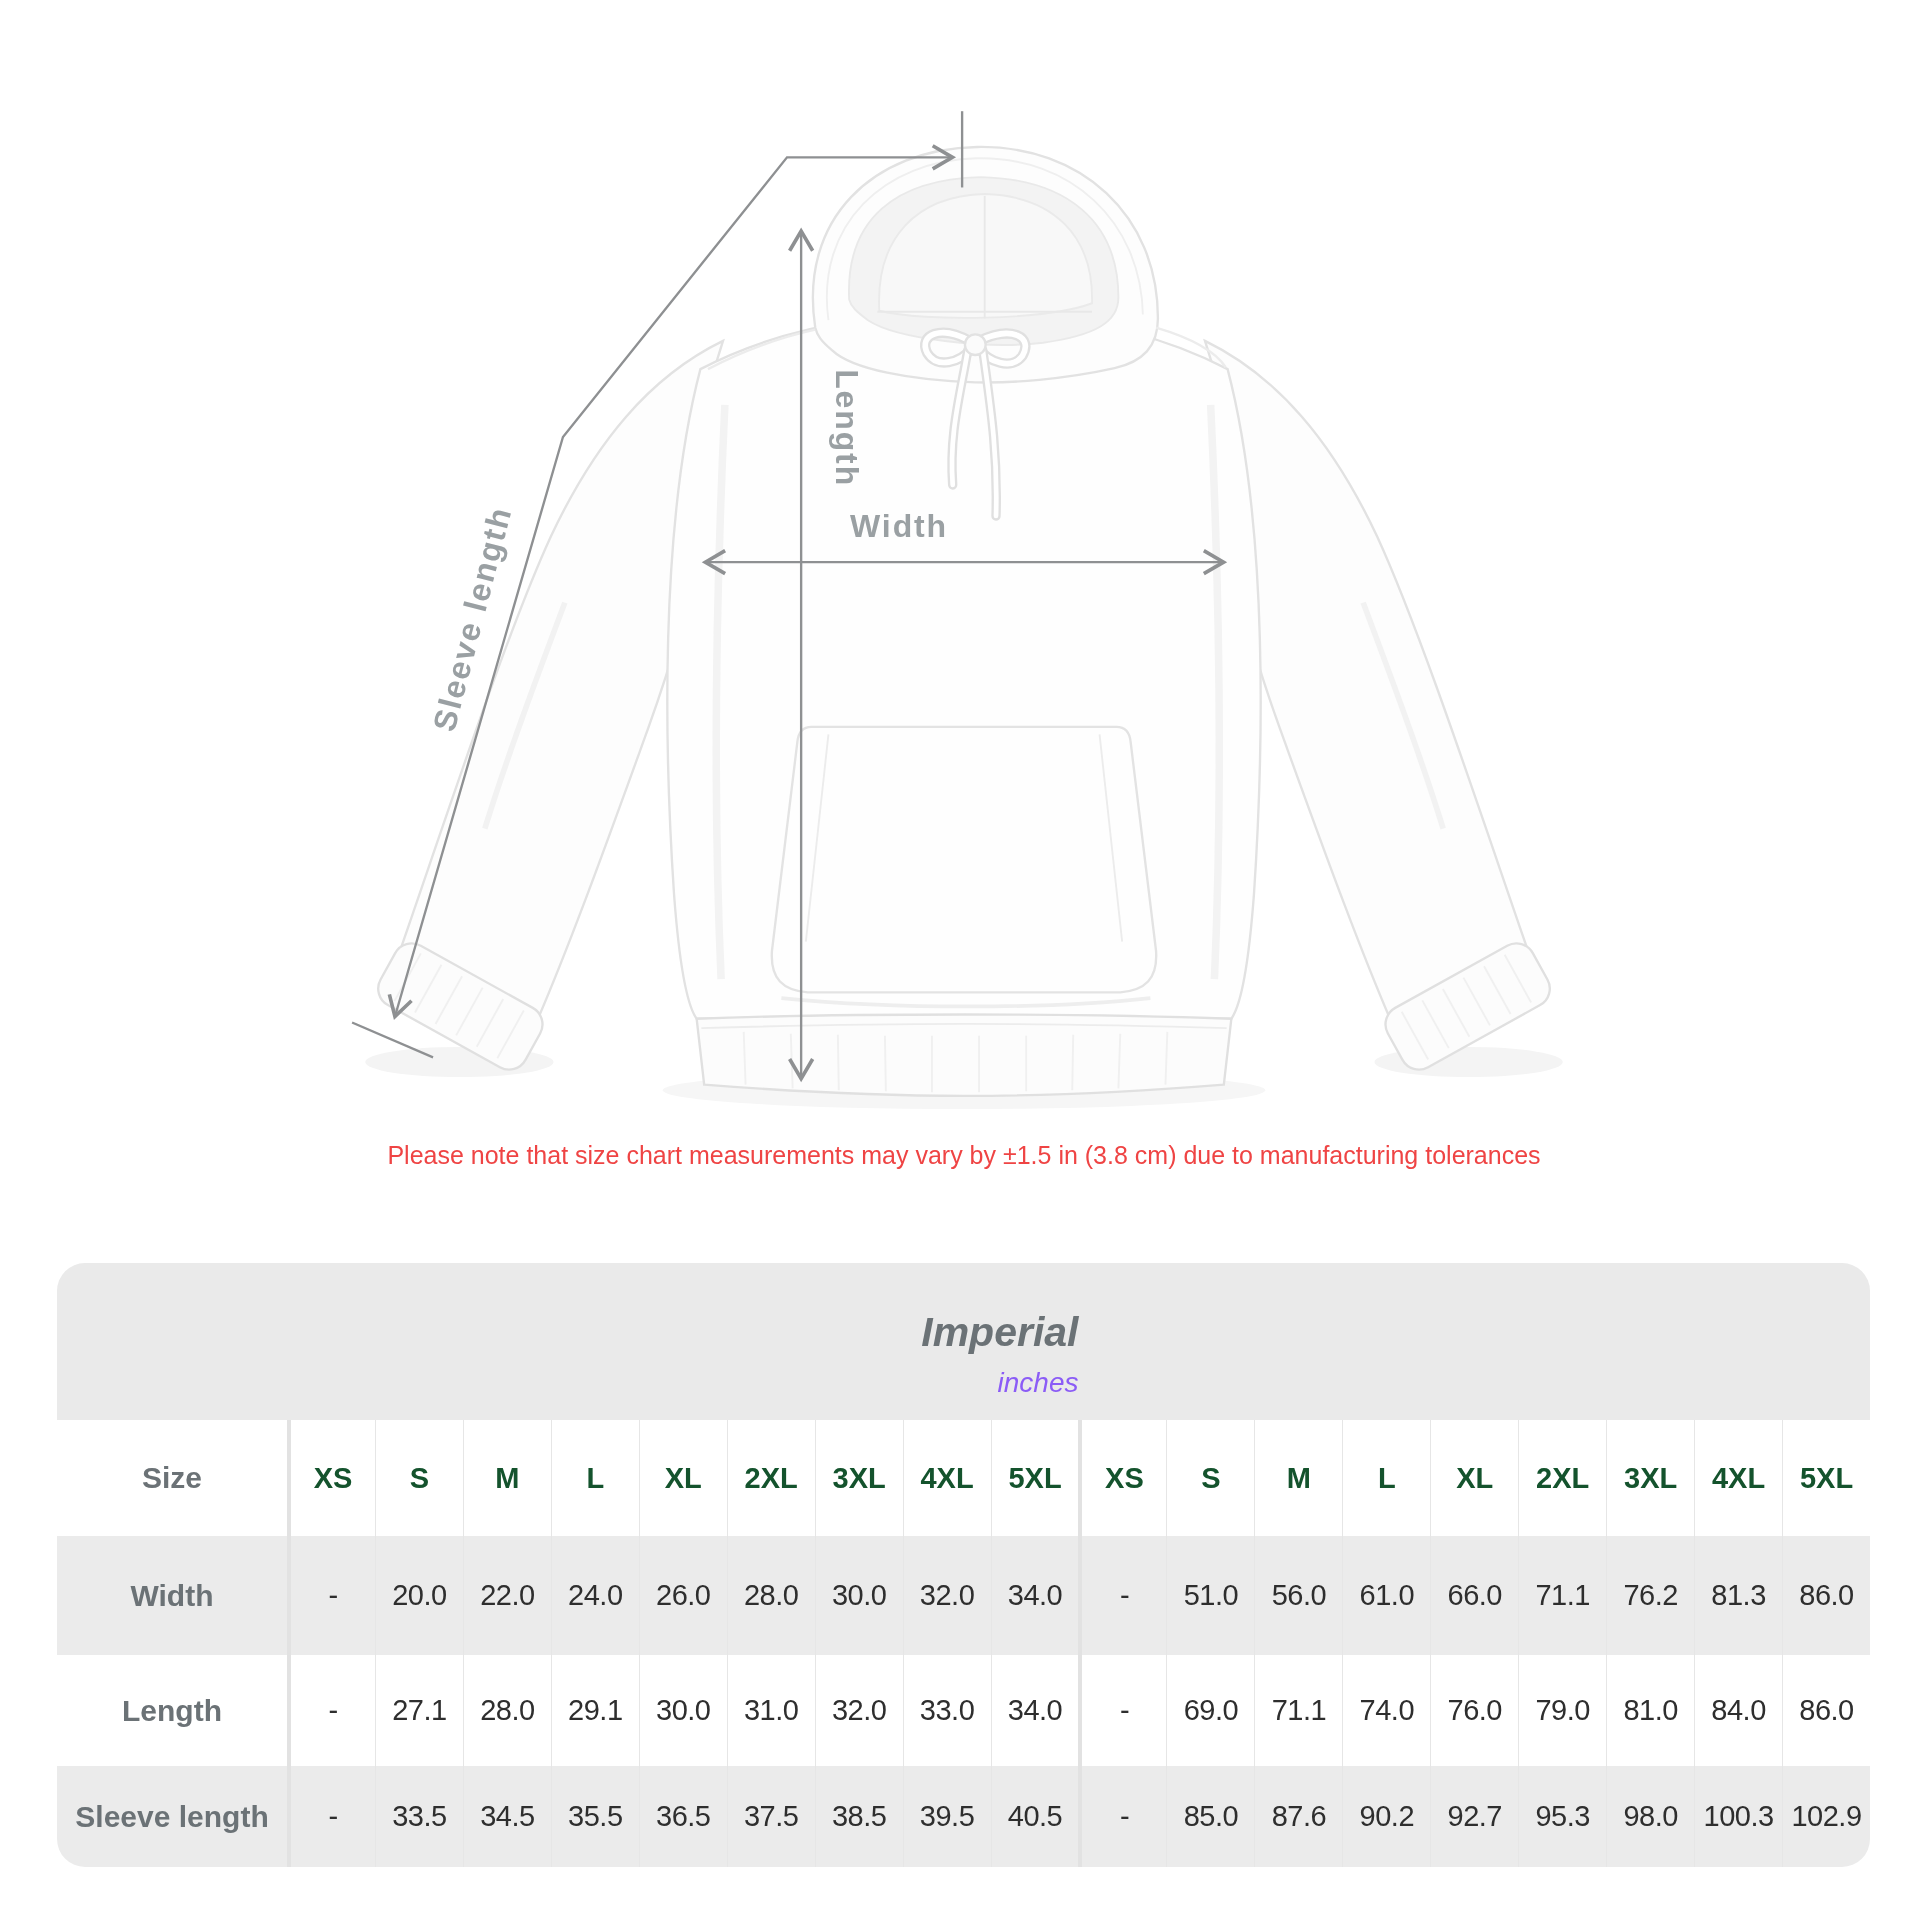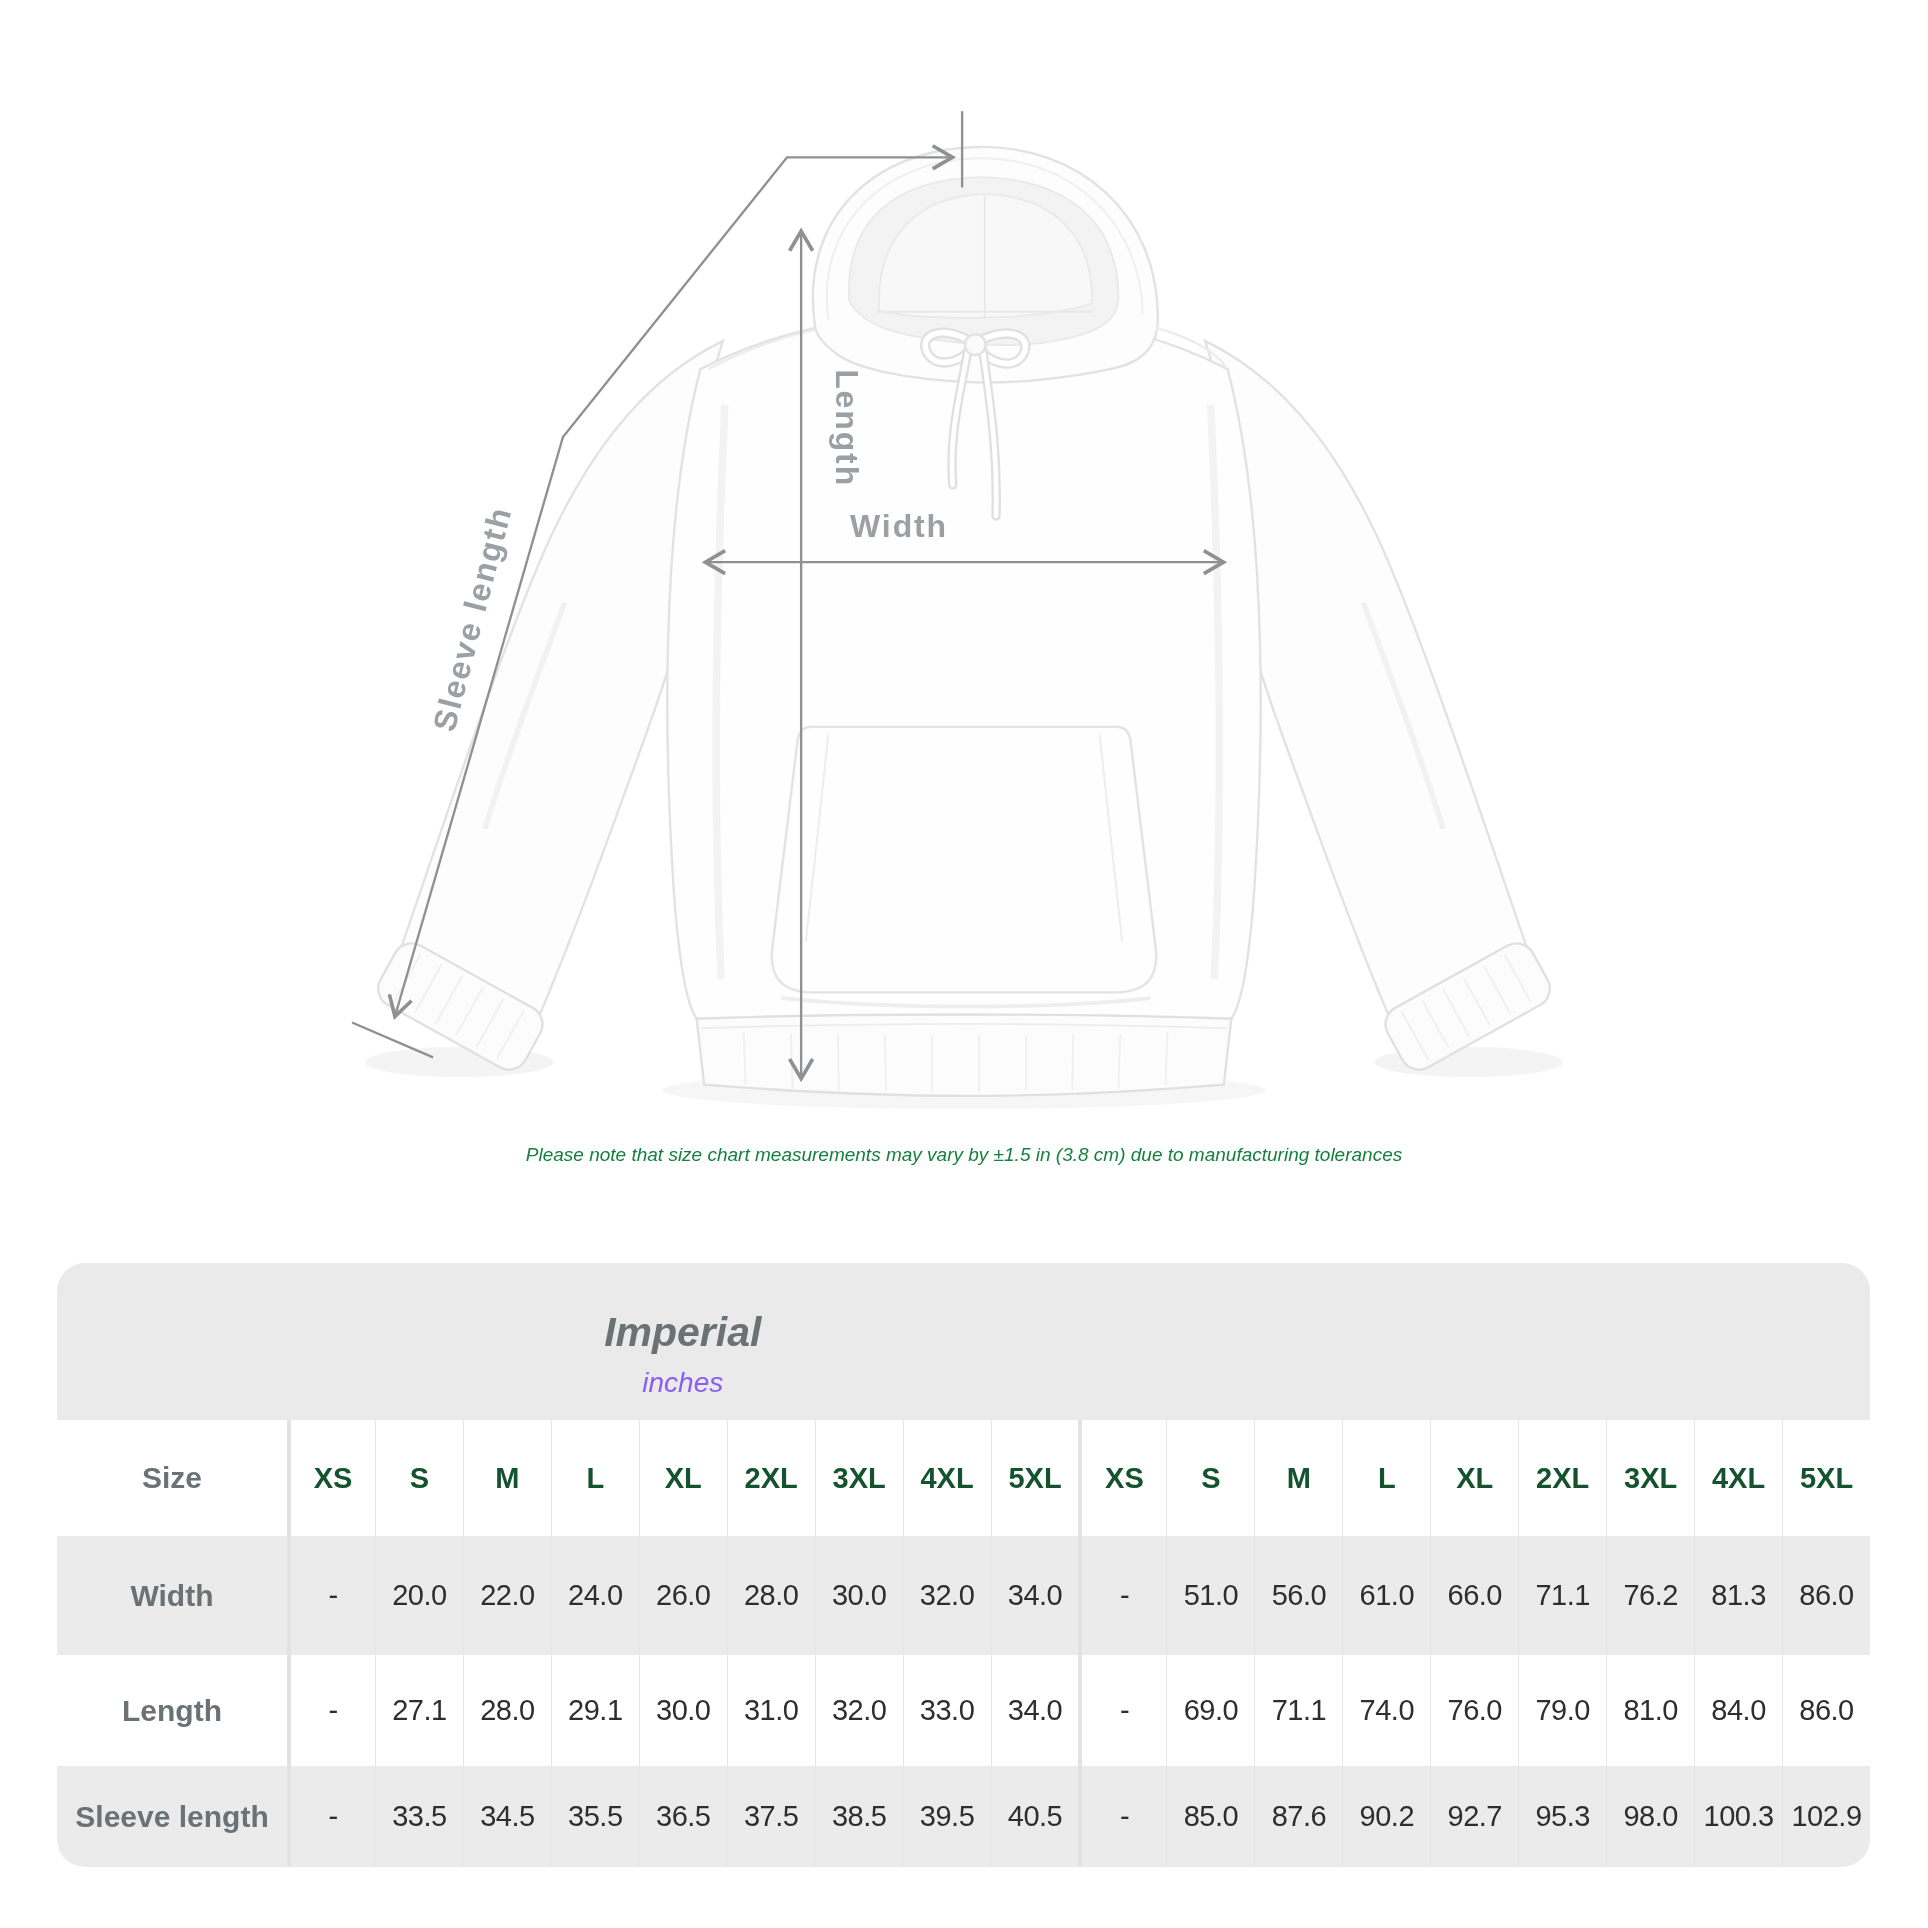--- a/index.html
+++ b/index.html
@@ -5,26 +5,26 @@
   html,body{margin:0;padding:0;background:#ffffff;}
   .page{position:relative;width:1928px;height:1928px;background:#ffffff;overflow:hidden;
         font-family:"Liberation Sans","DejaVu Sans",sans-serif;}
   
   .diagram{position:absolute;left:0;top:0;width:1928px;height:1177px;}
   .diagram svg{display:block;}
   .measure-label{fill:#9aa0a3;font-weight:bold;font-size:34px;letter-spacing:2px;}
   
   .title-block{position:absolute;left:0;top:1126px;width:1928px;text-align:center;}
   .page-title{margin:0;font-size:47px;line-height:55px;font-weight:bold;color:#3b3b3b;}
-  .page-subtitle{margin:11.3px 0 0 0;font-size:19px;line-height:36px;font-style:italic;color:#15803d;}
+  .page-subtitle{margin:11.3px 0 0 0;font-size:25px;line-height:36px;color:#ef4444;}
   
   .size-table{position:absolute;left:57px;top:1263px;width:1813px;height:604px;
               border-radius:28px;overflow:hidden;background:#ffffff;}
   .band{display:grid;grid-template-columns:230px repeat(18,1fr);height:157px;background:#eaeaea;}
-  .ugroup{display:flex;flex-direction:column;align-items:center;justify-content:center;gap:11px;padding-top:5.6px;margin-top:20px;}
+  .ugroup{display:flex;flex-direction:column;align-items:flex-end;justify-content:center;gap:11px;padding-top:5.6px;margin-top:20px;}
   .ugroup.imperial{grid-column:2 / span 9;}
   .ugroup.metric{grid-column:11 / span 9;}
   .u-label{font-size:41px;font-weight:bold;font-style:italic;color:#6b7276;}
   .u-sub{font-size:28px;font-style:italic;color:#8b5cf6;}
   .row{display:grid;grid-template-columns:230px repeat(18,1fr);}
   .r-header{height:116px;background:#ffffff;}
   .r-width{height:119px;background:#ebebeb;}
   .r-length{height:111px;background:#ffffff;}
   .r-sleeve{height:101px;background:#ebebeb;}
   .cell{display:flex;align-items:center;justify-content:center;border-left:1.9px solid #e6e6e6;}

